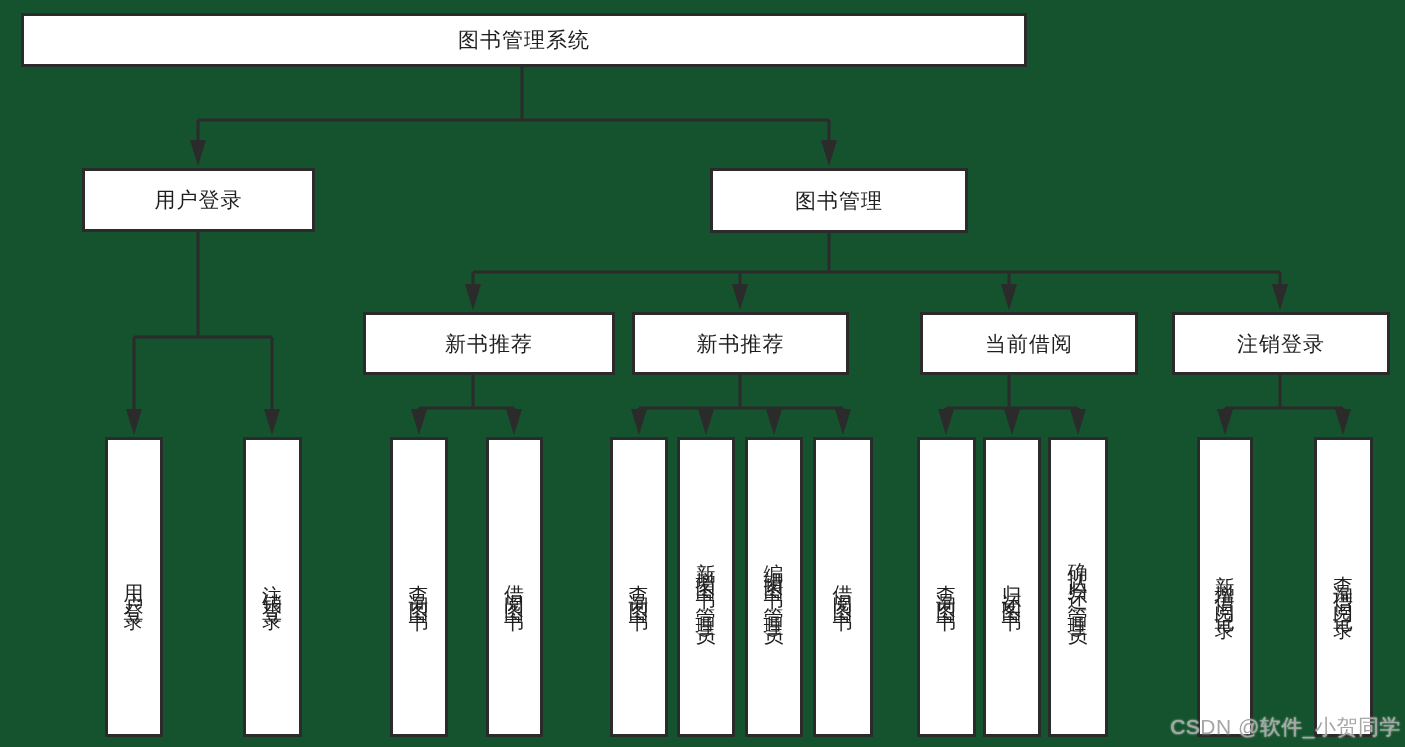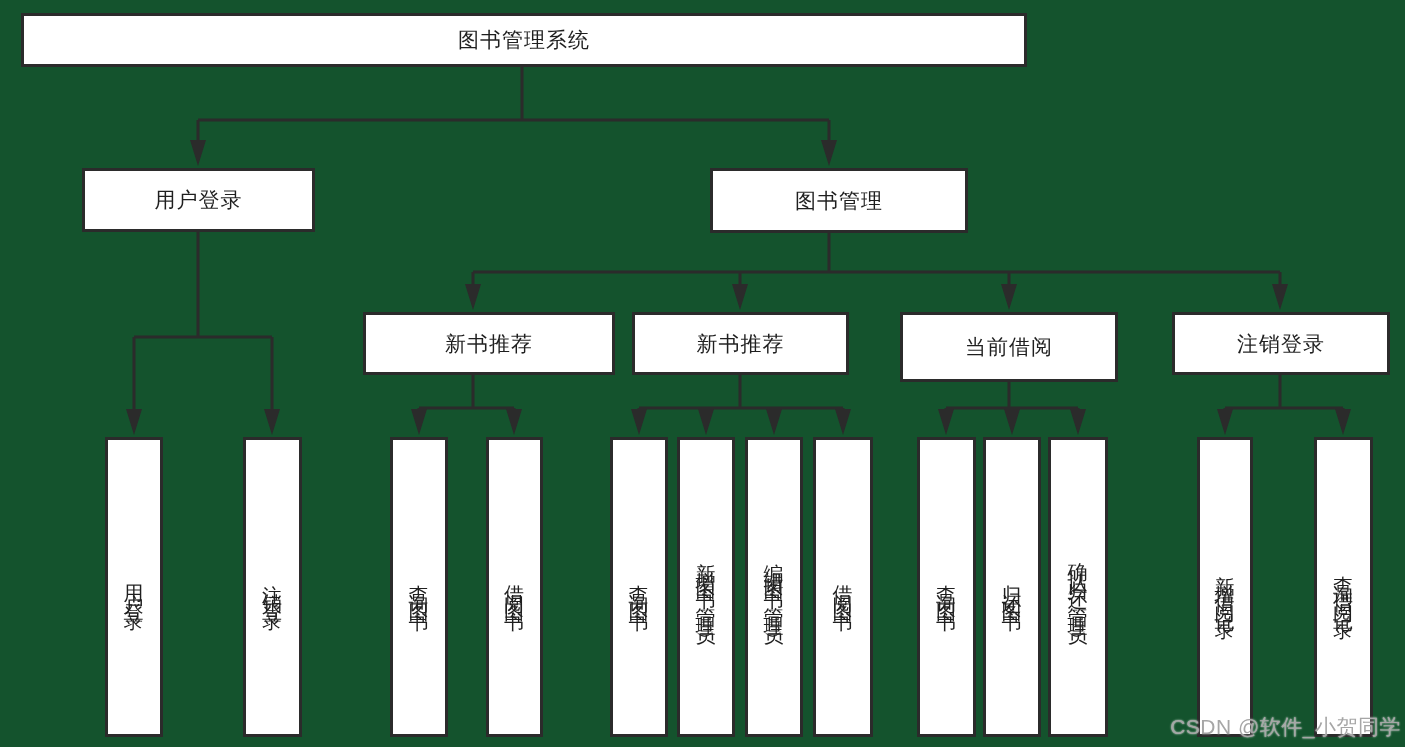--- a/index.html
+++ b/index.html
@@ -85,21 +85,21 @@
              M1335,409 L1351,409 L1343,435 Z" fill="#2b2b2b" stroke="none"></path>
   </svg>
 
   <div class="box h" style="left:21px;top:13px;width:1006px;height:54px">图书管理系统</div>
 
   <div class="box h" style="left:82px;top:168px;width:233px;height:64px">用户登录</div>
   <div class="box h" style="left:710px;top:168px;width:258px;height:65px">图书管理</div>
 
   <div class="box h" style="left:363px;top:312px;width:252px;height:63px">新书推荐</div>
   <div class="box h" style="left:632px;top:312px;width:217px;height:63px">新书推荐</div>
-  <div class="box h" style="left:900px;top:312px;width:218px;height:70px">当前借阅</div>
+  <div class="box h" style="left:920px;top:312px;width:218px;height:63px">当前借阅</div>
   <div class="box h" style="left:1172px;top:312px;width:218px;height:63px">注销登录</div>
 
   <div class="box v" style="left:105px;top:437px;width:58px;height:300px">用户登录</div>
   <div class="box v" style="left:243px;top:437px;width:59px;height:300px">注销登录</div>
 
   <div class="box v" style="left:390px;top:437px;width:58px;height:300px">查询图书</div>
   <div class="box v" style="left:486px;top:437px;width:57px;height:300px">借阅图书</div>
 
   <div class="box v" style="left:610px;top:437px;width:58px;height:300px">查询图书</div>
   <div class="box v" style="left:677px;top:437px;width:58px;height:300px">新增图书（管理员）</div>

